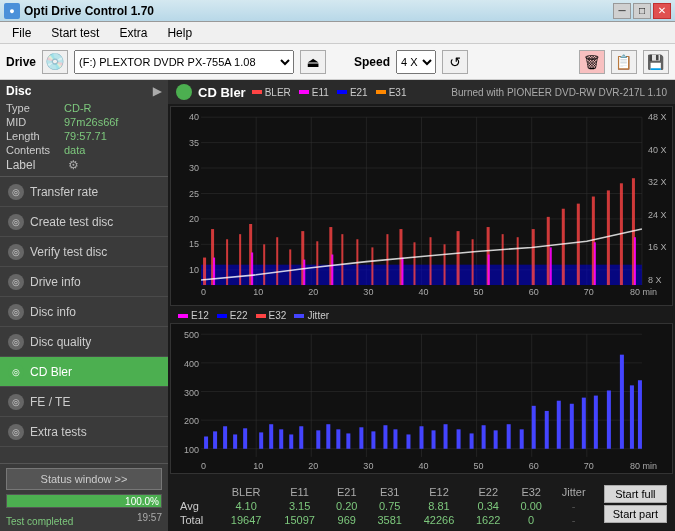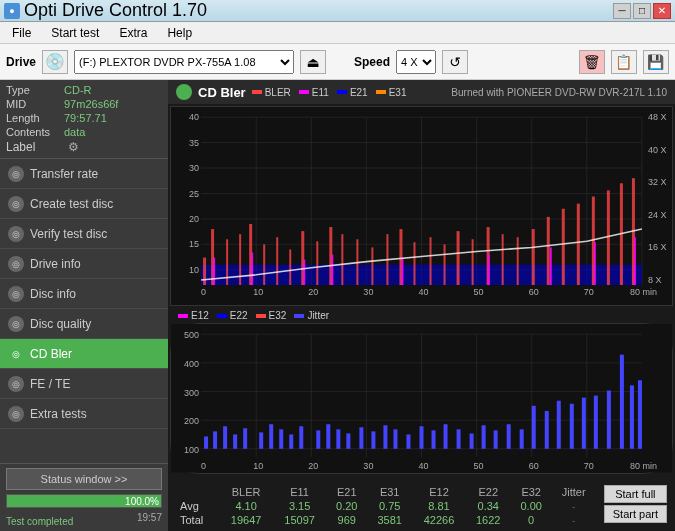--- a/index.html
+++ b/index.html
@@ -10,21 +10,21 @@
       background: linear-gradient(to bottom, #d4e8f0, #b8d8e8);
       height: 22px;
       display: flex;
       align-items: center;
       justify-content: space-between;
       padding: 0 4px;
       border-bottom: 1px solid #999;
     }
     #titlebar-left { display: flex; align-items: center; gap: 4px; }
     #titlebar-icon { width: 16px; height: 16px; background: #4a90d9; border-radius: 2px; font-size: 9px; display: flex; align-items: center; justify-content: center; color: white; }
-    #titlebar-title { font-size: 18px; font-weight: normal; color: #000; }
+    #titlebar-title { font-size: 12px; font-weight: bold; color: #000; }
     #titlebar-controls { display: flex; gap: 2px; }
     .title-btn { width: 18px; height: 16px; display: flex; align-items: center; justify-content: center; font-size: 10px; cursor: pointer; border: 1px solid #999; background: #d0d0d0; }
     .title-btn.close { background: #e05050; color: white; border-color: #c03030; }
 
     
     #menubar {
       background: #f0f0f0;
       height: 22px;
       display: flex;
       align-items: center;
@@ -254,20 +254,24 @@
   <div class="toolbar-icon-btn" style="background:#f8c0c0;">🗑</div>
   <div class="toolbar-icon-btn">📋</div>
   <div class="toolbar-icon-btn">💾</div>
 </div>
 
 <div id="main">
 
   <div id="sidebar">
 
     <div id="disc-panel">
+      <div id="disc-header">
+        <span id="disc-title">Disc</span>
+        <span id="disc-arrow">▶</span>
+      </div>
       <div class="disc-row">
         <span class="disc-key">Type</span>
         <span class="disc-val">CD-R</span>
       </div>
       <div class="disc-row">
         <span class="disc-key">MID</span>
         <span class="disc-val">97m26s66f</span>
       </div>
       <div class="disc-row">
         <span class="disc-key">Length</span>
@@ -477,21 +481,21 @@
             <div class="legend-color" style="background:#ff4444;"></div>
             <span class="legend-label">E32</span>
           </div>
           <div class="legend-item">
             <div class="legend-color" style="background:#4444ff;"></div>
             <span class="legend-label">Jitter</span>
           </div>
         </div>
       </div>
 
-      <div class="chart-area" id="bottom-chart" style="flex:0 0 145px;position:relative;border-radius:30px;">
+      <div class="chart-area" id="bottom-chart" style="flex:0 0 145px;position:relative;">
         <svg class="chart-svg" viewBox="0 0 500 145" preserveAspectRatio="none">
           <rect width="500" height="145" fill="#111"></rect>
 
           <line x1="30" y1="10" x2="470" y2="10" stroke="#333" stroke-width="0.5"></line>
           <line x1="30" y1="38" x2="470" y2="38" stroke="#333" stroke-width="0.5"></line>
           <line x1="30" y1="66" x2="470" y2="66" stroke="#333" stroke-width="0.5"></line>
           <line x1="30" y1="94" x2="470" y2="94" stroke="#333" stroke-width="0.5"></line>
           <line x1="30" y1="122" x2="470" y2="122" stroke="#333" stroke-width="0.5"></line>
 
           <line x1="85" y1="10" x2="85" y2="130" stroke="#333" stroke-width="0.5"></line>

